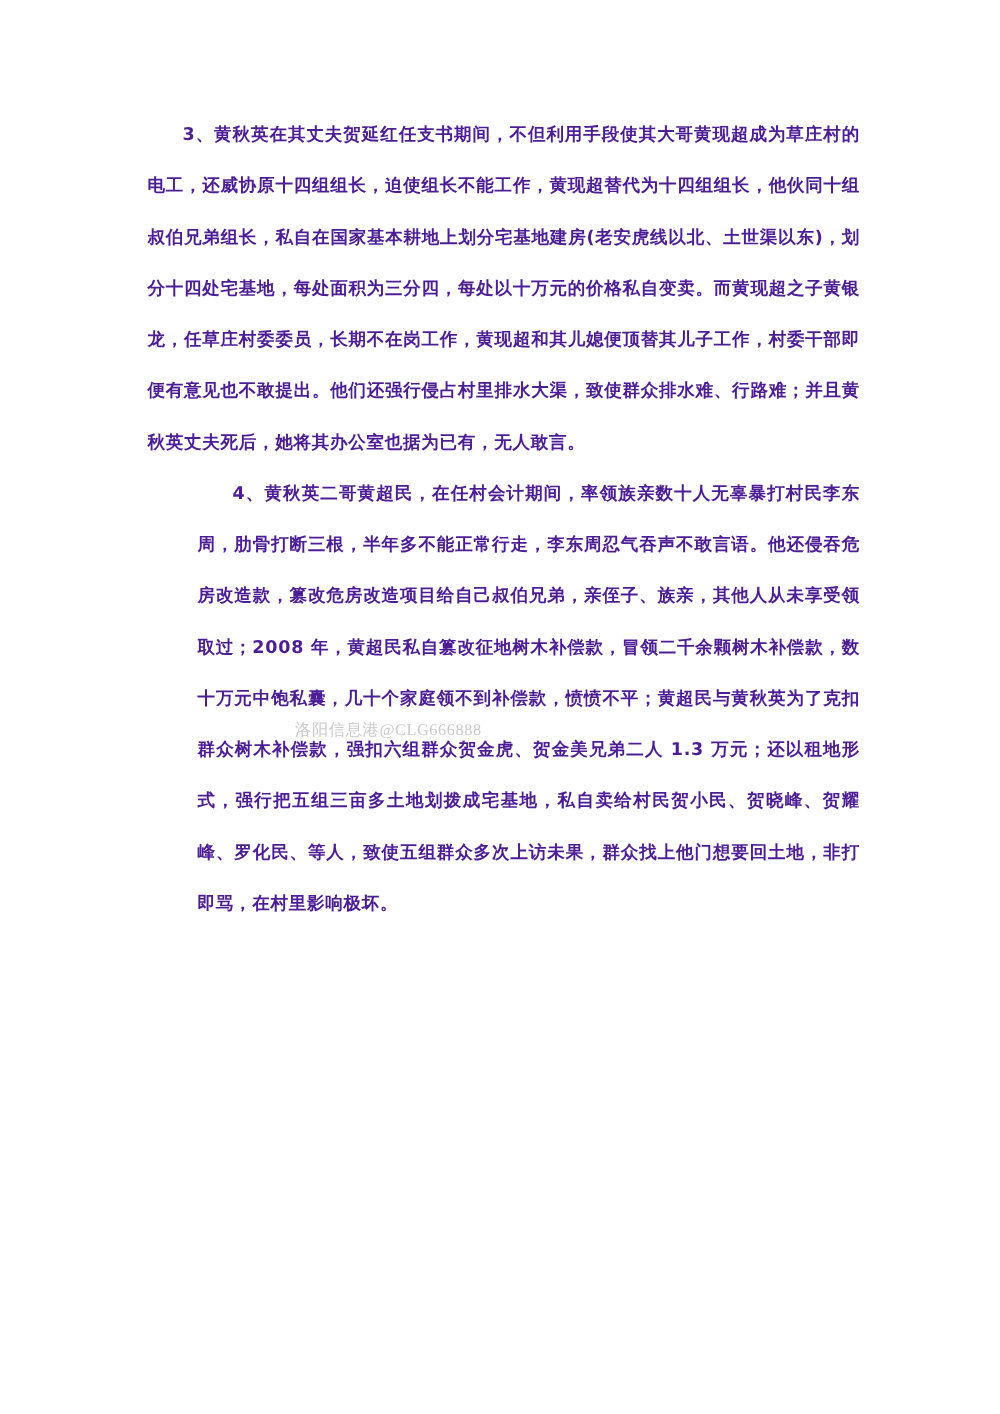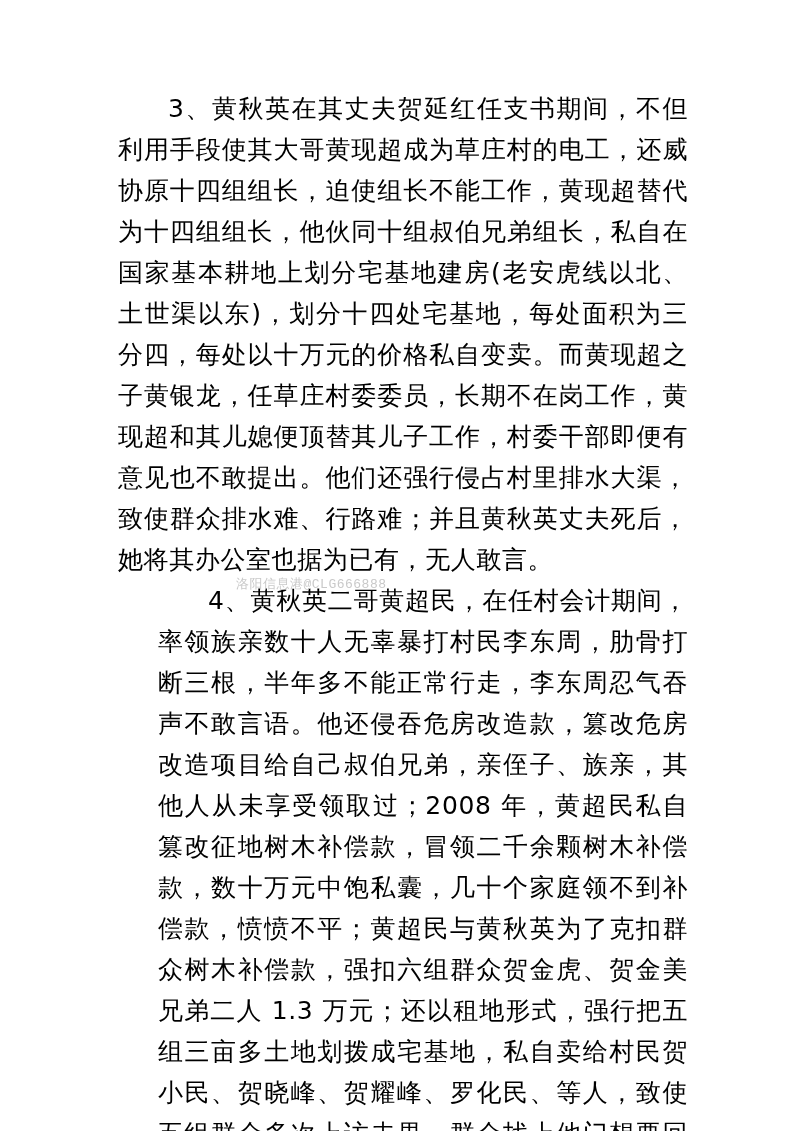--- a/index.html
+++ b/index.html
@@ -23,43 +23,43 @@
     height: 1131px;
     background: #ffffff;
   }
   .content {
     position: absolute;
     left: 118px;
     top: 88px;
     width: 570px;
   }
   .para {
-    font-size: 25px;
+    font-size: 14px;
     line-height: 41px;
     letter-spacing: 0.6px;
     text-align: justify;
     text-justify: inter-ideograph;
     margin: 0 0 0 0;
     text-indent: 2em;
-    color: #000000;
-    font-weight: 400;
+    color: #4c1d95;
+    font-weight: 700;
   }
   .para + .para {
     margin-top: 0px;
     margin-left: 40px;
   }
   .watermark {
     position: absolute;
     left: 236px;
     top: 575px;
     font-size: 13px;
     color: #c9c9c9;
     letter-spacing: 0.5px;
     white-space: nowrap;
-    font-family: Liberation Mono, monospace;
+    font-family: Liberation Serif, serif;
     pointer-events: none;
   }
 </style>
 </head>
 <body>
 
 <div class="page">
   <div class="content">
     <p class="para">3、黄秋英在其丈夫贺延红任支书期间，不但利用手段使其大哥黄现超成为草庄村的电工，还威协原十四组组长，迫使组长不能工作，黄现超替代为十四组组长，他伙同十组叔伯兄弟组长，私自在国家基本耕地上划分宅基地建房(老安虎线以北、土世渠以东)，划分十四处宅基地，每处面积为三分四，每处以十万元的价格私自变卖。而黄现超之子黄银龙，任草庄村委委员，长期不在岗工作，黄现超和其儿媳便顶替其儿子工作，村委干部即便有意见也不敢提出。他们还强行侵占村里排水大渠，致使群众排水难、行路难；并且黄秋英丈夫死后，她将其办公室也据为已有，无人敢言。</p>
     <p class="para">4、黄秋英二哥黄超民，在任村会计期间，率领族亲数十人无辜暴打村民李东周，肋骨打断三根，半年多不能正常行走，李东周忍气吞声不敢言语。他还侵吞危房改造款，篡改危房改造项目给自己叔伯兄弟，亲侄子、族亲，其他人从未享受领取过；2008 年，黄超民私自篡改征地树木补偿款，冒领二千余颗树木补偿款，数十万元中饱私囊，几十个家庭领不到补偿款，愤愤不平；黄超民与黄秋英为了克扣群众树木补偿款，强扣六组群众贺金虎、贺金美兄弟二人 1.3 万元；还以租地形式，强行把五组三亩多土地划拨成宅基地，私自卖给村民贺小民、贺晓峰、贺耀峰、罗化民、等人，致使五组群众多次上访未果，群众找上他门想要回土地，非打即骂，在村里影响极坏。</p>

